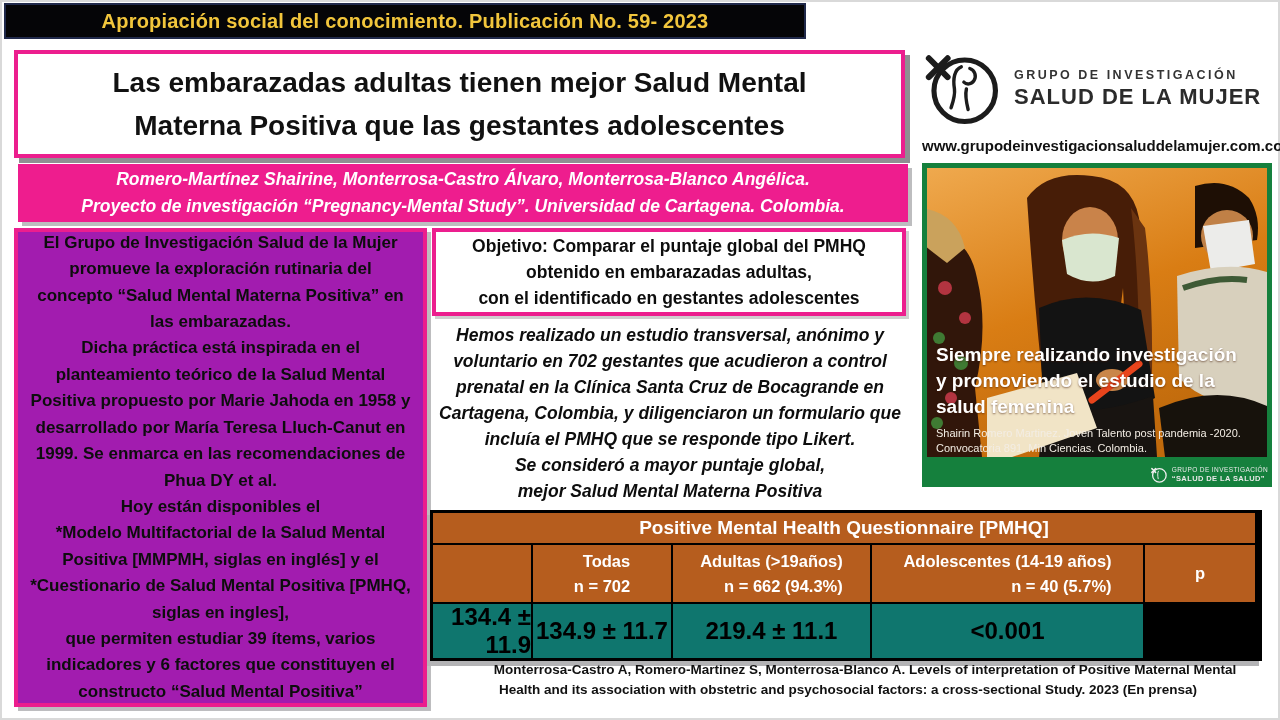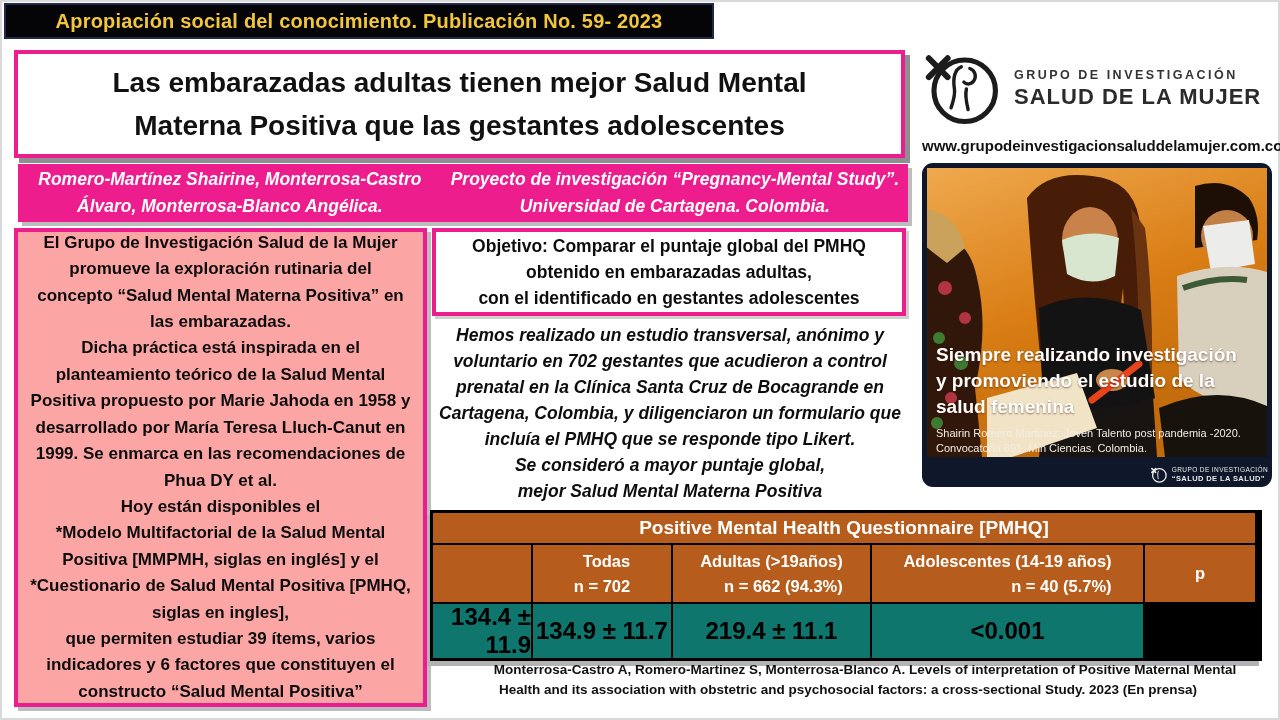--- a/index.html
+++ b/index.html
@@ -2,21 +2,21 @@
 <html><head>
 <meta charset="utf-8">
 <style>
   * { margin:0; padding:0; box-sizing:border-box; }
   html,body { width:1280px; height:720px; background:#ffffff; font-family:"Liberation Sans", sans-serif; }
   .canvas { position:relative; width:1280px; height:720px; background:#ffffff; overflow:hidden;
             box-shadow: inset 0 0 0 2px #d9d9d9; }
   .pre { white-space:pre-line; }
 
   
-  .topbar { position:absolute; left:4px; top:3px; width:710px; height:36px;
+  .topbar { position:absolute; left:4px; top:3px; width:802px; height:36px;
             background:#050507; border:2px solid #20294a;
             display:flex; align-items:center; justify-content:center; }
   .topbar span { color:#f2c63c; font-size:20px; font-weight:bold; letter-spacing:.2px; }
 
   
   .title-box { position:absolute; left:14px; top:50px; width:891px; height:108px;
                background:#ffffff; border:4px solid #ec1e8e; box-shadow:5px 5px 0 #8f8f92;
                display:flex; align-items:center; justify-content:center; text-align:center; }
   .title-box span { font-size:28px; font-weight:bold; color:#111; line-height:1.55; }
 
@@ -24,43 +24,43 @@
   .logo-block { position:absolute; left:922px; top:48px; width:352px; height:110px; }
   .logo-row { display:flex; align-items:center; gap:10px; }
   .logo-icon { width:82px; height:82px; flex:0 0 auto; }
   .logo-text .l1 { font-size:12.5px; font-weight:bold; letter-spacing:2.5px; color:#333; }
   .logo-text .l2 { font-size:22px; font-weight:bold; letter-spacing:1px; color:#2b2b2b; margin-top:2px; }
   .logo-web { margin-top:7px; font-size:15px; font-weight:bold; color:#111; }
 
   
   .authors { position:absolute; left:18px; top:164px; width:890px; height:58px;
              background:#ee1d8e; box-shadow:4px 4px 0 #bdbdbf;
-             display:flex; flex-direction:row; align-items:center; justify-content:center; }
+             display:flex; flex-direction:column; align-items:center; justify-content:center; }
   .authors div { color:#fff; font-weight:bold; font-style:italic; font-size:17.5px; line-height:1.55; text-align:center; }
 
   
   .intro-box { position:absolute; left:14px; top:228px; width:413px; height:479px;
-               background:#fca5a5; border:4px solid #ec1e8e; box-shadow:4px 4px 0 #bdbdbf;
+               background:#a21caf; border:4px solid #ec1e8e; box-shadow:4px 4px 0 #bdbdbf;
                display:flex; align-items:center; justify-content:center; padding:20px 12px; }
   .intro-box span { font-size:17px; font-weight:bold; color:#0d0d0d; line-height:26.4px; text-align:center; }
 
   
   .objective-box { position:absolute; left:432px; top:228px; width:474px; height:88px;
                    background:#fff; border:4px solid #ec1e8e; box-shadow:3px 3px 0 #cfcfcf;
                    display:flex; align-items:center; justify-content:center; padding:18px 8px; }
   .objective-box span { font-size:17.5px; font-weight:bold; color:#0d0d0d; line-height:1.5; text-align:center; }
 
   
   .methods { position:absolute; left:430px; top:322px; width:480px; height:178px;
              display:flex; align-items:flex-start; justify-content:center;font-style:italic; }
   .methods span { font-size:17.5px; font-weight:bold; color:#0d0d0d; line-height:26px; text-align:center; }
 
   
   .photo-card { position:absolute; left:922px; top:163px; width:350px; height:324px;
-                background:#0f172a; padding:5px;border-radius:11px; }
+                background:#15803d; padding:5px; }
   .photo-stage { position:relative; width:340px; height:289px; overflow:hidden; }
   .photo-headline { position:absolute; left:9px; top:174px; width:328px;
                     color:#fff; font-size:19px; font-weight:bold; line-height:1.38;
                     text-shadow:0 1px 2px rgba(60,20,0,.55); }
   .photo-caption { position:absolute; left:9px; top:258px; width:328px;
                    color:#f3ede4; font-size:11px; line-height:1.35; }
   .photo-watermark { position:absolute; right:4px; bottom:3px; display:flex; align-items:center; gap:4px; }
   .photo-watermark svg { width:18px; height:18px; }
   .wm-text { color:#e9e9e9; font-size:6.5px; line-height:1.3; letter-spacing:.4px; }
   .wm-text .w2 { font-size:7.5px; font-weight:bold; }

